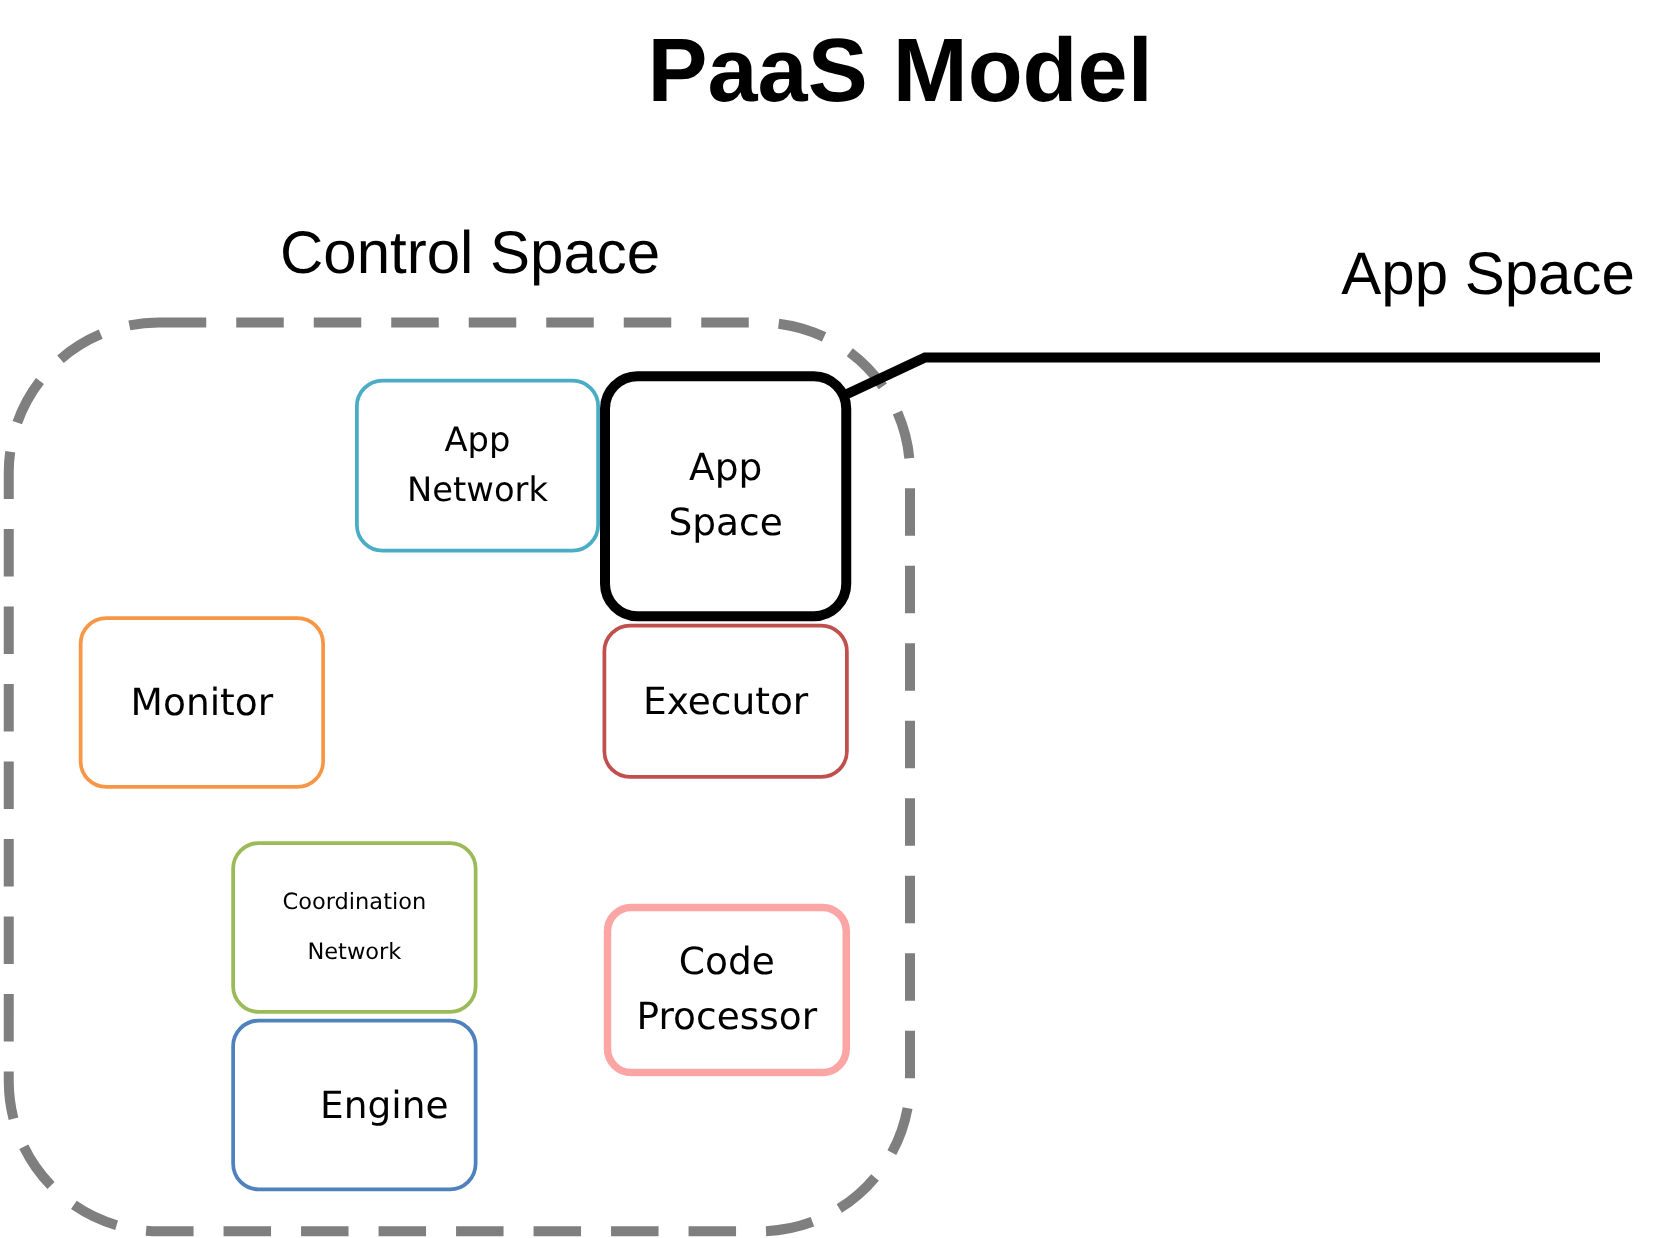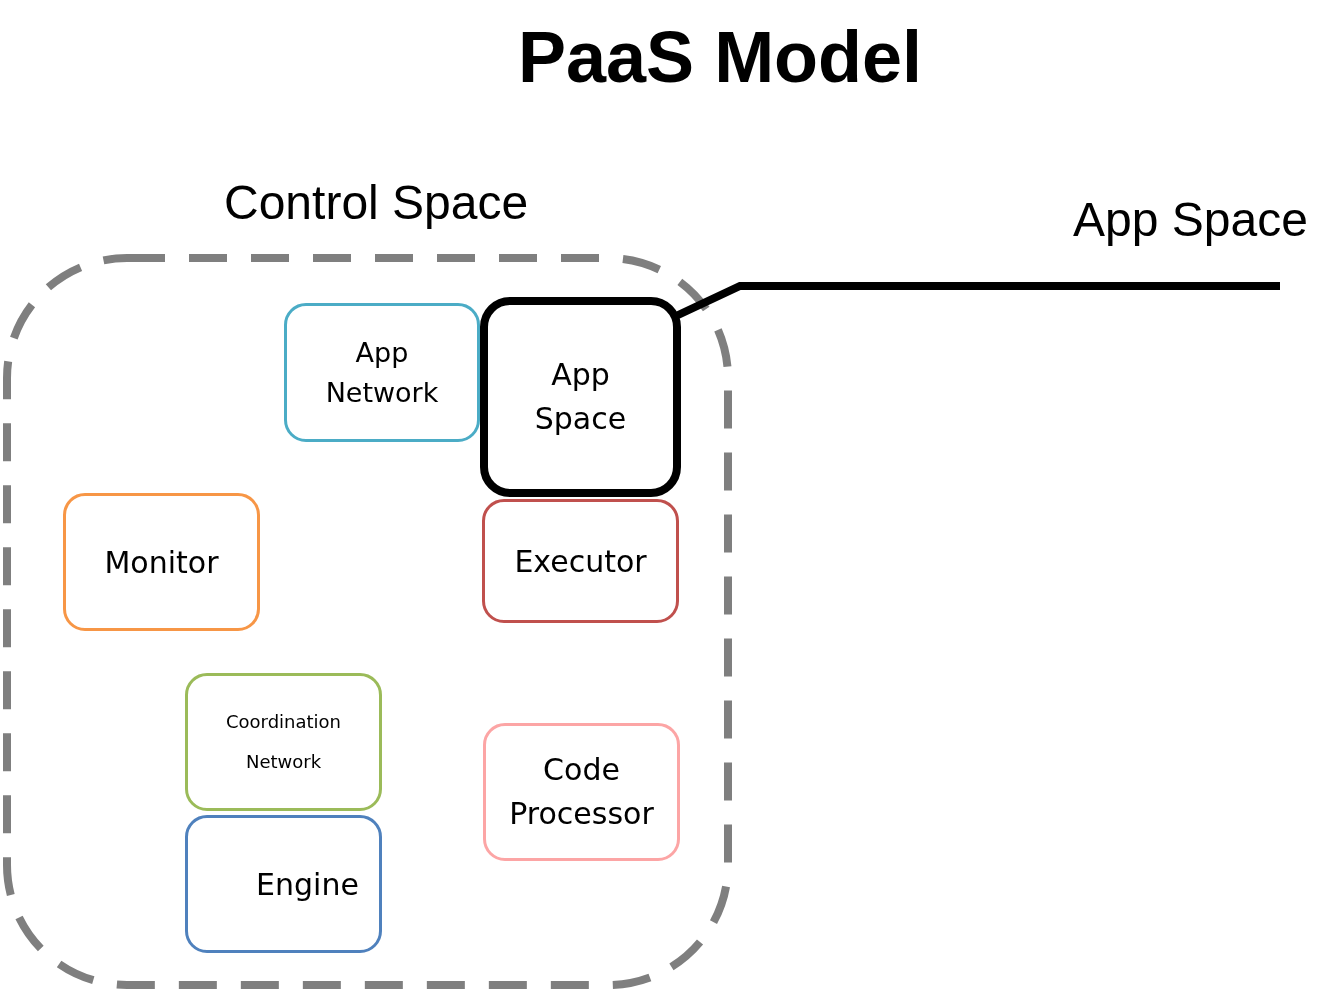--- a/index.html
+++ b/index.html
@@ -56,16 +56,16 @@
 
 <div class="box" id="box-coordination" style="left:185px; top:673px; width:197px; height:138px; border:3px solid #9bbb59; font-size:18px; line-height:40px;">
   <span>Coordination
 Network</span>
 </div>
 
 <div class="box" id="box-engine" style="left:185px; top:815px; width:197px; height:138px; border:3px solid #4f81bd; font-size:30px;padding-left:48px;">
   <span>Engine</span>
 </div>
 
-<div class="box" id="box-code-processor" style="left:483px; top:723px; width:197px; height:138px; border:3px solid #fca5a5; font-size:30px; line-height:44px;">
+<div class="box" id="box-code-processor" style="left:483px; top:723px; width:197px; height:138px; border:6px solid #fca5a5; font-size:30px; line-height:44px;">
   <span>Code
 Processor</span>
 </div>
 
 </body></html>

